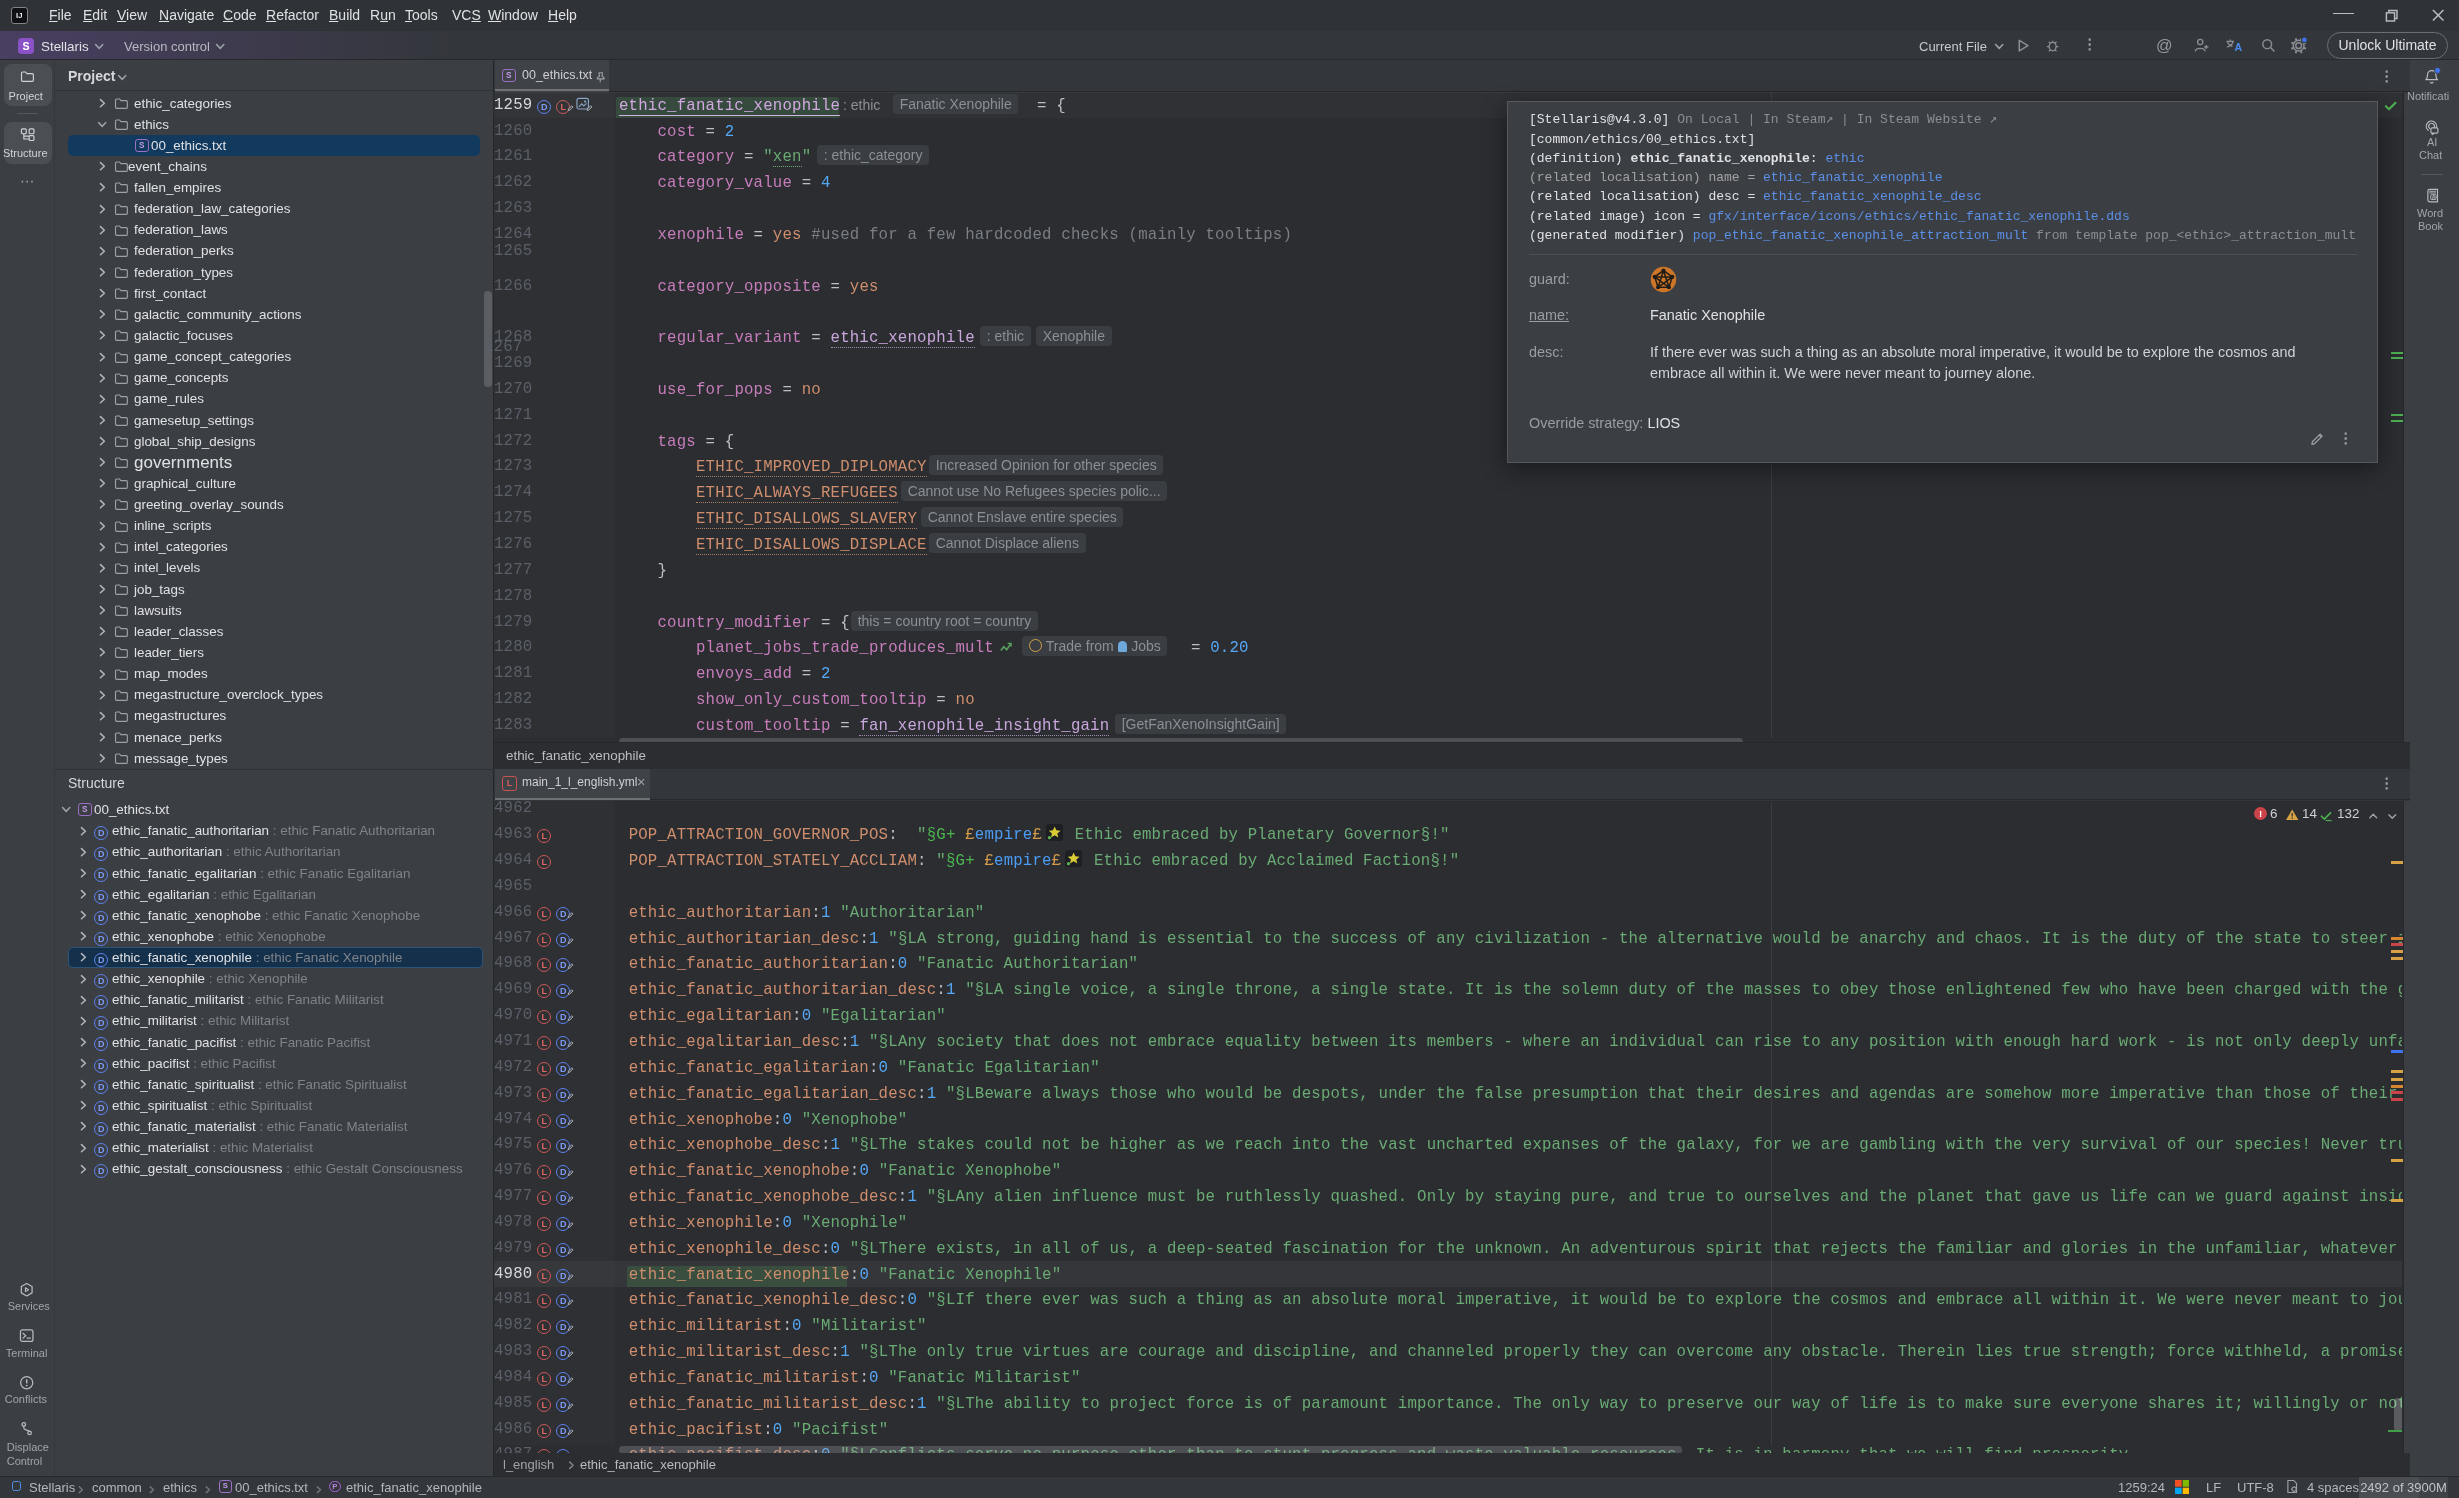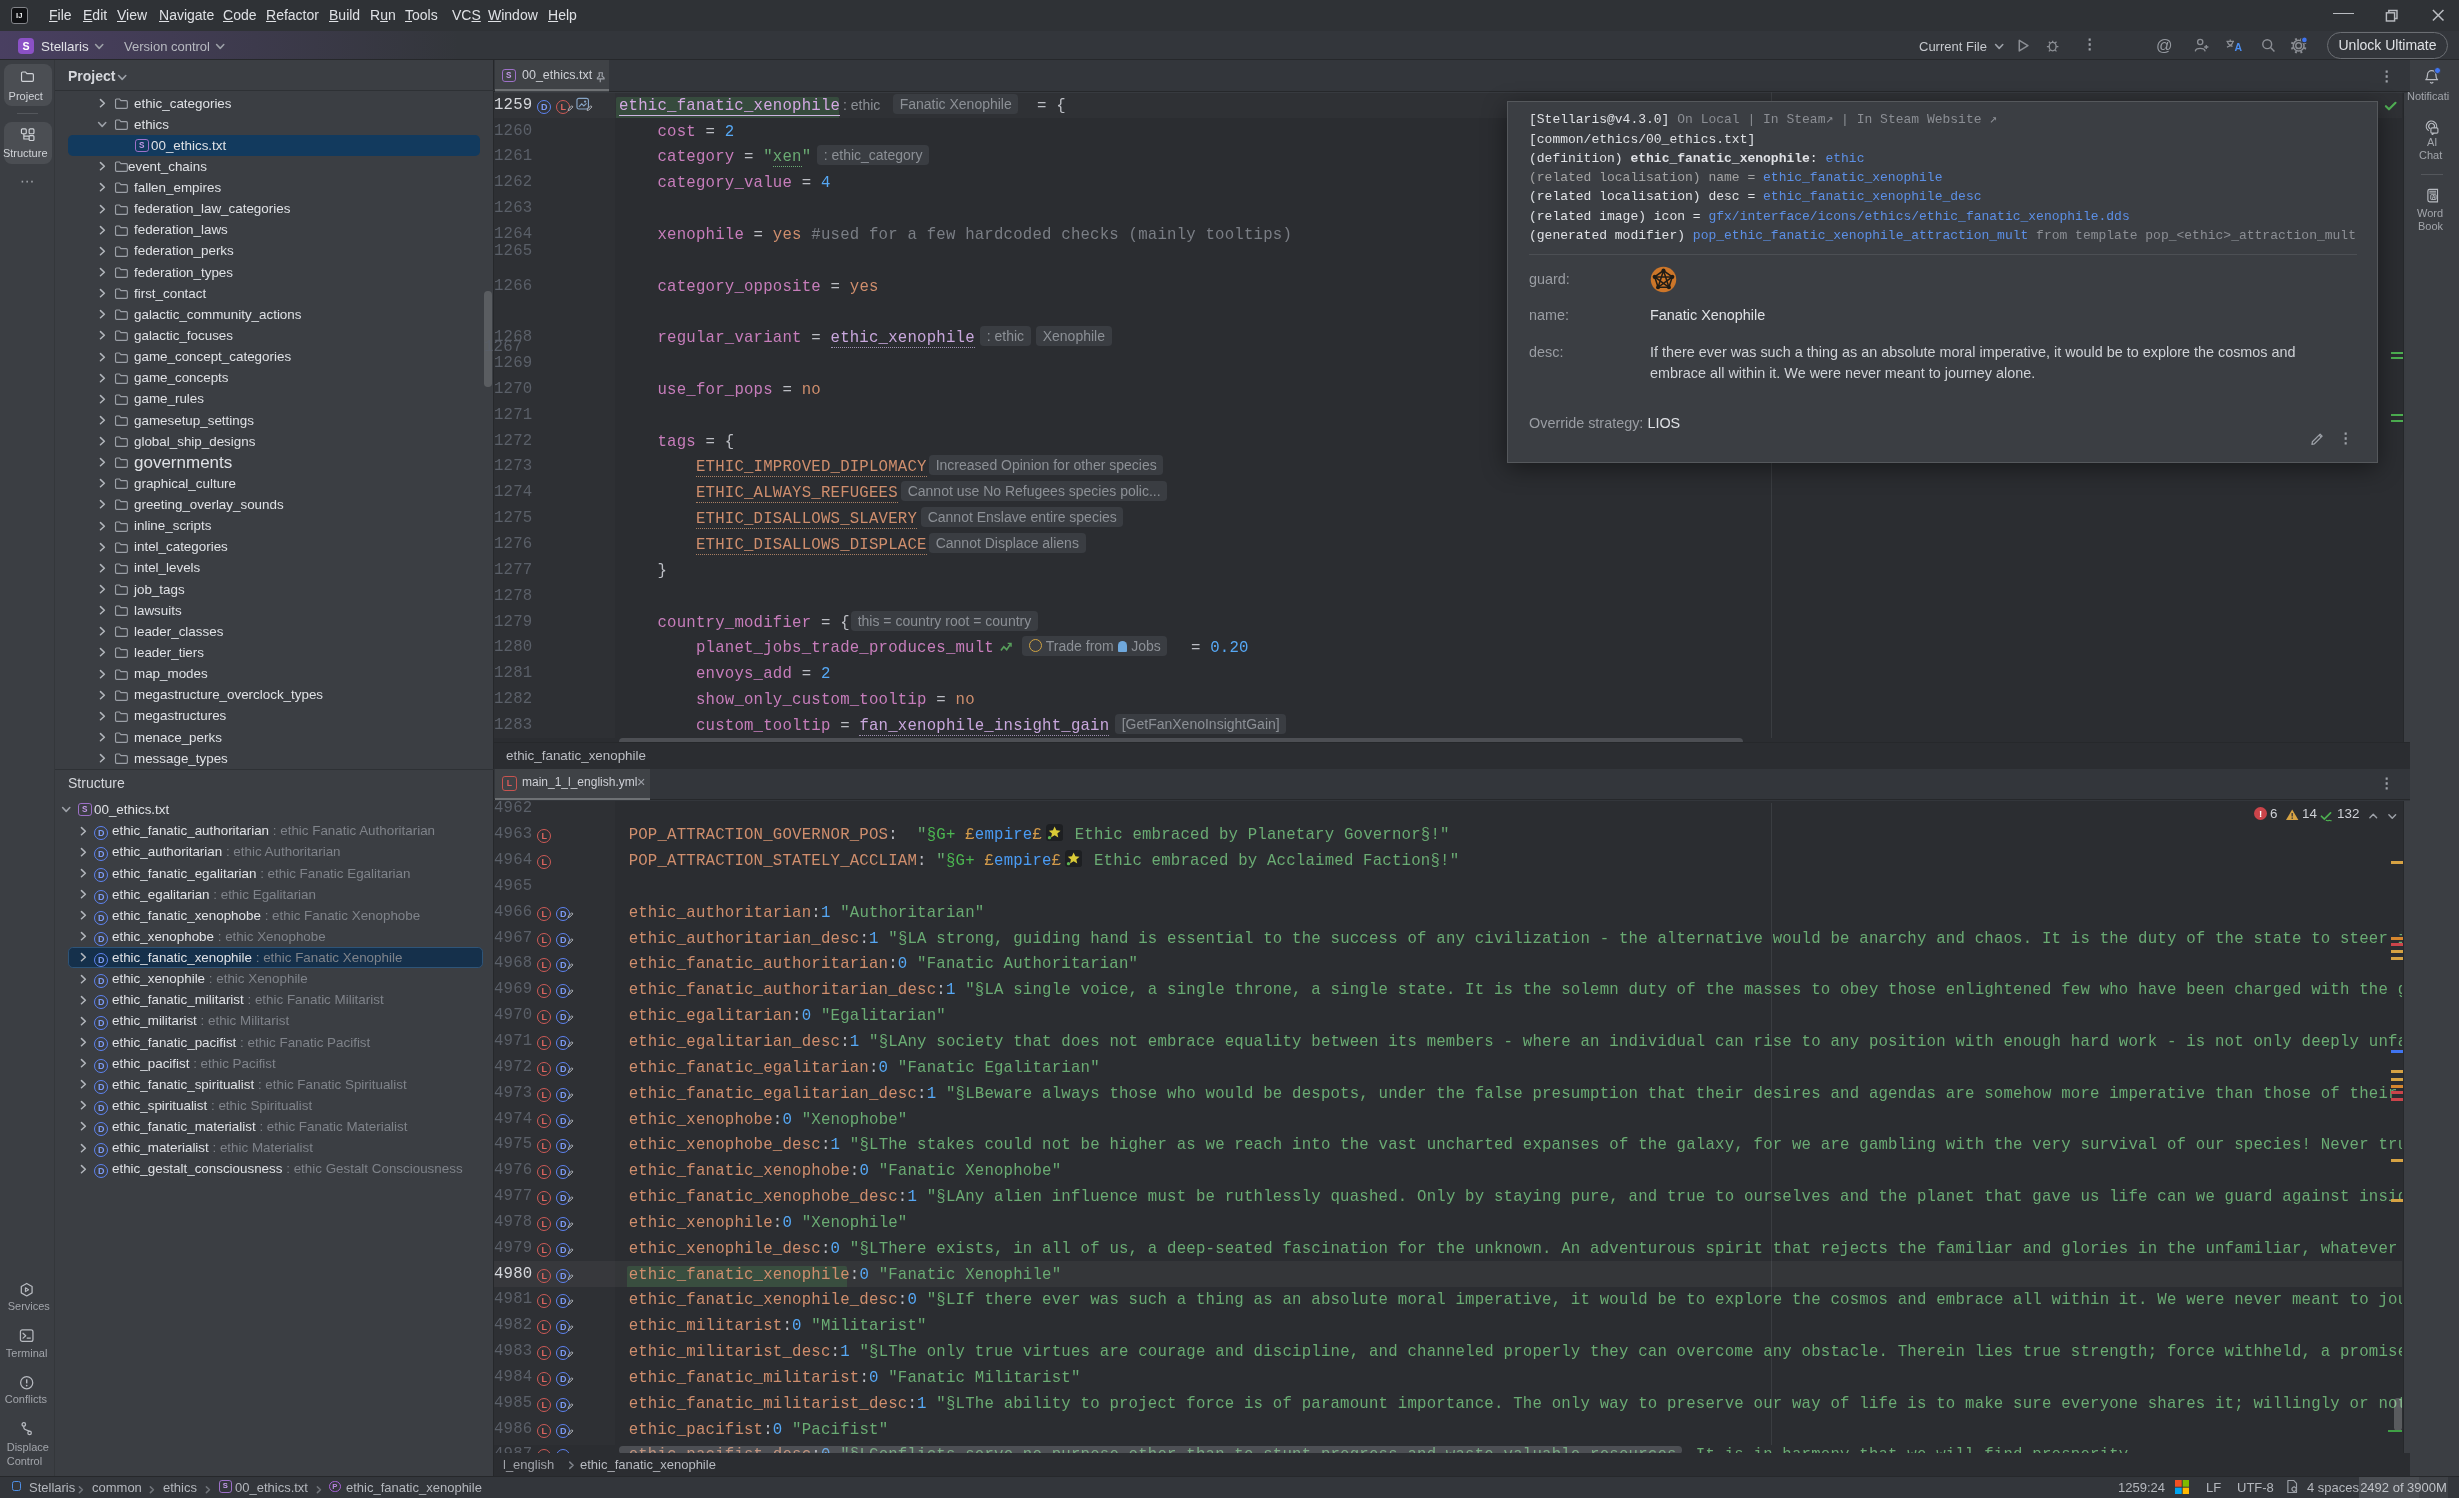--- a/index.html
+++ b/index.html
@@ -709,21 +709,21 @@
 <div class="a" style="left:1650px;top:266px;width:27px;height:27px;"><svg width="27" height="27" viewBox="0 0 28 28" style="">
       <circle cx="14" cy="14" r="13.2" fill="#cd7629"></circle>
       <path d="M14.0 4.7 L23.1 11.3 L19.6 22.1 L8.4 22.1 L4.9 11.3 Z" fill="none" stroke="#221d16" stroke-width="1.6"></path>
       <path d="M14.0 4.7 L19.6 22.1 L4.9 11.3 L23.1 11.3 L8.4 22.1 L14.0 4.7" fill="none" stroke="#221d16" stroke-width="1.6"></path>
       <circle cx="14.0" cy="4.7" r="2.1" fill="#1f1b15"></circle>
       <circle cx="23.1" cy="11.3" r="2.1" fill="#1f1b15"></circle>
       <circle cx="19.6" cy="22.1" r="2.1" fill="#1f1b15"></circle>
       <circle cx="8.4" cy="22.1" r="2.1" fill="#1f1b15"></circle>
       <circle cx="4.9" cy="11.3" r="2.1" fill="#1f1b15"></circle>
     </svg></div>
-<div class="a" style="left:1529px;top:305px;height:21px;line-height:21px;font-family:'Liberation Sans';font-size:14.4px;"><span style="color:#9a9da3;">name:</span></div>
+<div class="a" style="left:1529px;top:305px;height:21px;line-height:21px;font-family:'Liberation Sans';font-size:14.4px;"><span style="color:#9a9da3;text-decoration:underline;">name:</span></div>
 <div class="a" style="left:1650px;top:305px;height:21px;line-height:21px;font-family:'Liberation Sans';font-size:14.4px;"><span style="color:#dfe1e5;">Fanatic Xenophile</span></div>
 <div class="a" style="left:1529px;top:342px;height:21px;line-height:21px;font-family:'Liberation Sans';font-size:14.4px;"><span style="color:#9a9da3;">desc:</span></div>
 <div class="a" style="left:1650px;top:342px;height:21px;line-height:21px;font-family:'Liberation Sans';font-size:14.4px;"><span style="color:#cfd2d7;">If there ever was such a thing as an absolute moral imperative, it would be to explore the cosmos and</span></div>
 <div class="a" style="left:1650px;top:363px;height:21px;line-height:21px;font-family:'Liberation Sans';font-size:14.4px;"><span style="color:#cfd2d7;">embrace all within it. We were never meant to journey alone.</span></div>
 <div class="a" style="left:1529px;top:413px;height:21px;line-height:21px;font-family:'Liberation Sans';font-size:14.4px;"><span style="color:#9a9da3;">Override strategy: </span><span style="color:#dfe1e5;">LIOS</span></div>
 <div class="a" style="left:2310px;top:431px;width:15.4px;height:15.4px;"><svg width="15.4" height="15.4" viewBox="0 0 16 16" style="">
       <path d="M2 13.8l2.6-.5 8-8-2.1-2.1-8 8z" stroke="#9da1a8" stroke-width="1.3" fill="none" stroke-linejoin="round"></path>
       <path d="M9.5 4.2l2.1 2.1" stroke="#9da1a8" stroke-width="1.3"></path>
     </svg></div>
 <div class="a" style="left:2338px;top:431px;width:15.4px;height:15.4px;color:#9da1a8;font-size:14.4px;font-weight:700;text-align:center;line-height:14.4px;">⋮</div>

